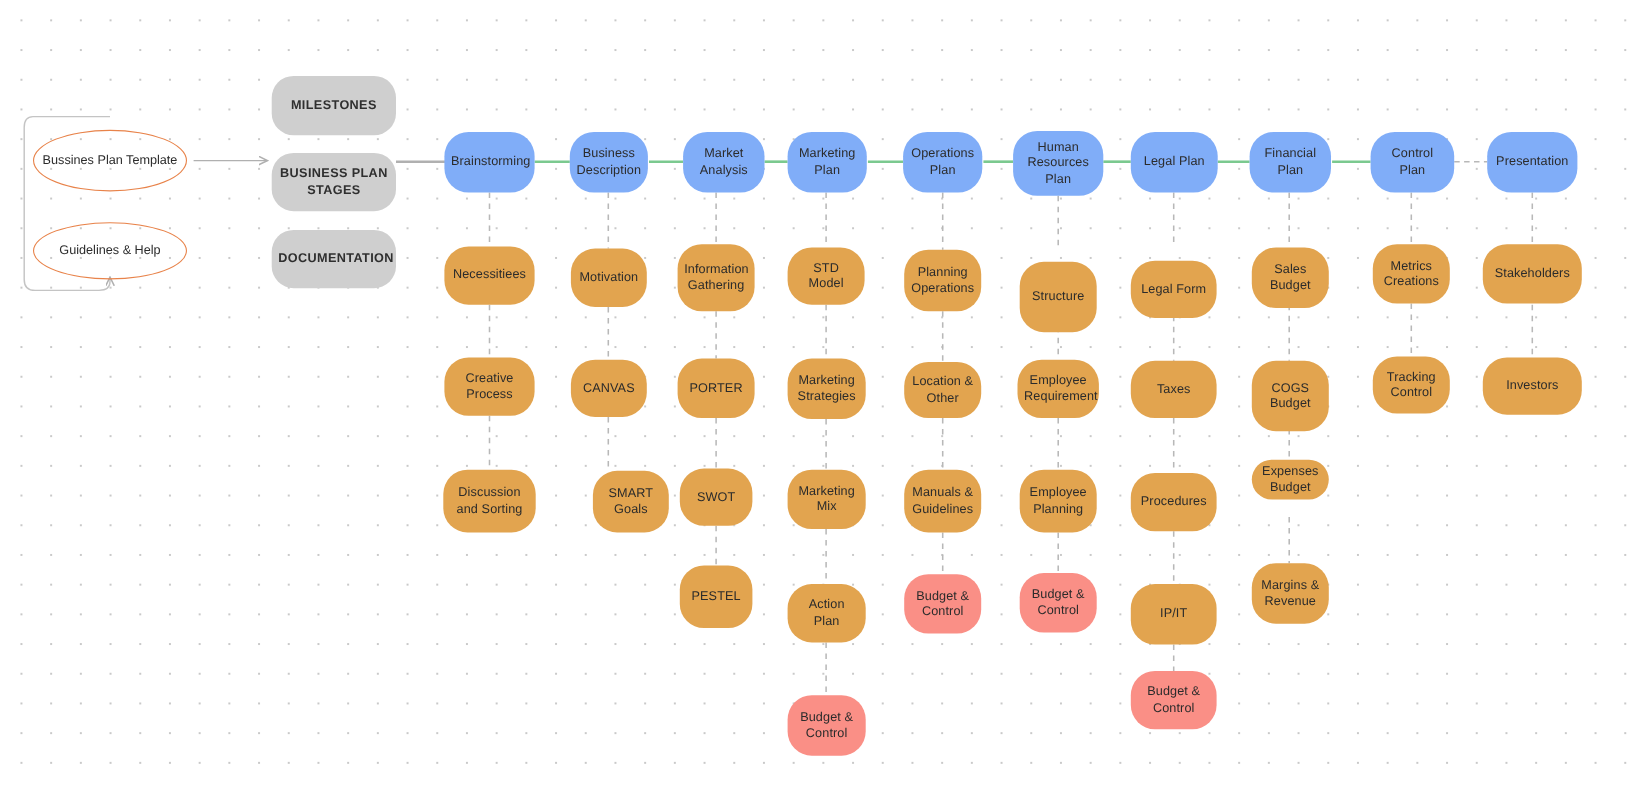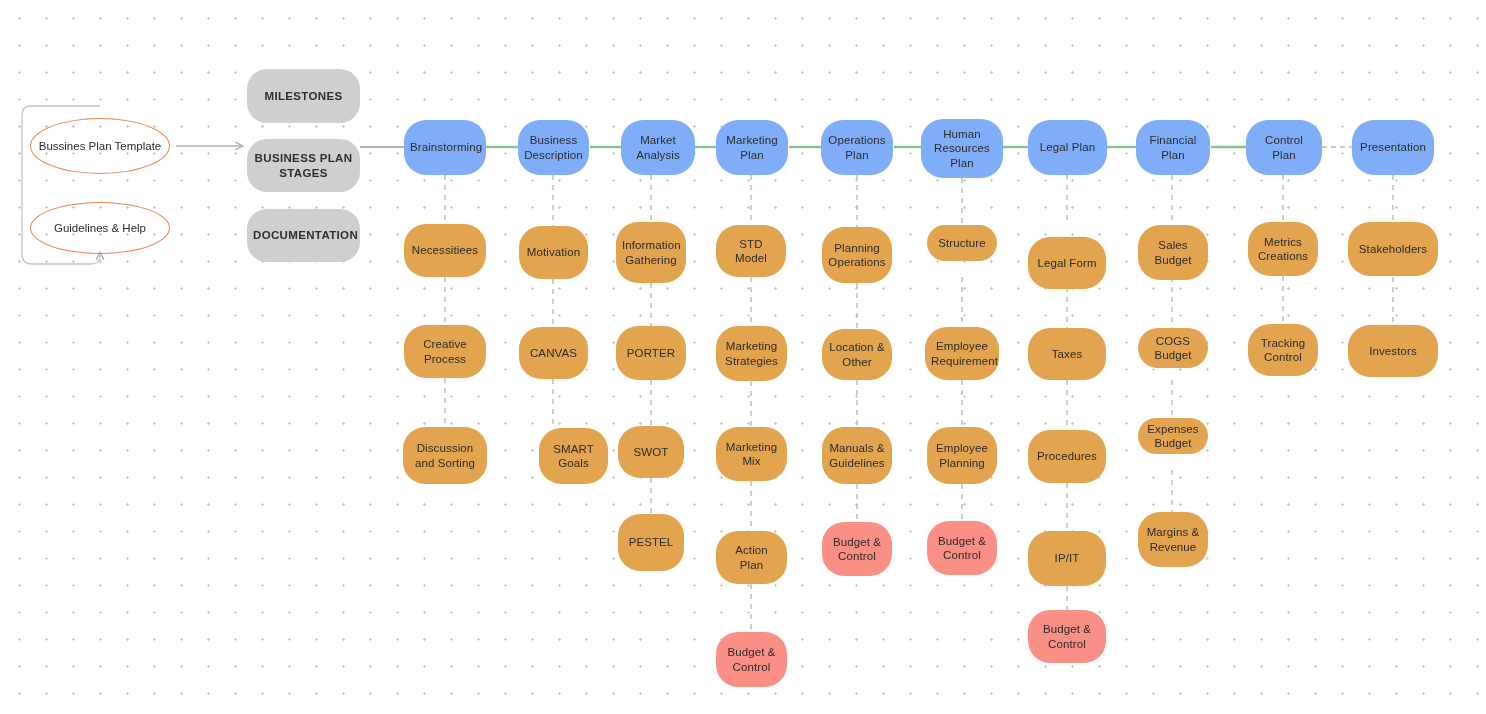--- a/index.html
+++ b/index.html
@@ -240,21 +240,21 @@
     </div>
     <div class="node orange" style="left:616px; top:222px; width:70px; height:61px;">
       <span class="lbl">Information Gathering</span>
     </div>
     <div class="node orange" style="left:716px; top:225px; width:70px; height:52px;">
       <span class="lbl">STD Model</span>
     </div>
     <div class="node orange" style="left:822px; top:227px; width:70px; height:56px;">
       <span class="lbl">Planning Operations</span>
     </div>
-    <div class="node orange" style="left:927px; top:225px; width:70px; height:36px;">
+    <div class="node orange" style="left:927px; top:238px; width:70px; height:64px;">
       <span class="lbl">Structure</span>
     </div>
     <div class="node orange" style="left:1028px; top:225px; width:78px; height:52px;margin-top:12px;">
       <span class="lbl">Legal Form</span>
     </div>
     <div class="node orange" style="left:1138px; top:225px; width:70px; height:55px;">
       <span class="lbl">Sales Budget</span>
     </div>
     <div class="node orange" style="left:1248px; top:222px; width:70px; height:54px;">
       <span class="lbl">Metrics Creations</span>
@@ -277,21 +277,21 @@
     </div>
     <div class="node orange" style="left:822px; top:329px; width:70px; height:51px;">
       <span class="lbl">Location &amp; Other</span>
     </div>
     <div class="node orange" style="left:925px; top:327px; width:74px; height:53px;">
       <span class="lbl">Employee Requirement</span>
     </div>
     <div class="node orange" style="left:1028px; top:328px; width:78px; height:52px;">
       <span class="lbl">Taxes</span>
     </div>
-    <div class="node orange" style="left:1138px; top:328px; width:70px; height:40px;">
+    <div class="node orange" style="left:1138px; top:328px; width:70px; height:64px;">
       <span class="lbl">COGS Budget</span>
     </div>
     <div class="node orange" style="left:1248px; top:324px; width:70px; height:52px;">
       <span class="lbl">Tracking Control</span>
     </div>
     <div class="node orange" style="left:1348px; top:325px; width:90px; height:52px;">
       <span class="lbl">Investors</span>
     </div>
 
     <div class="node orange" style="left:403px; top:427px; width:84px; height:57px;">

